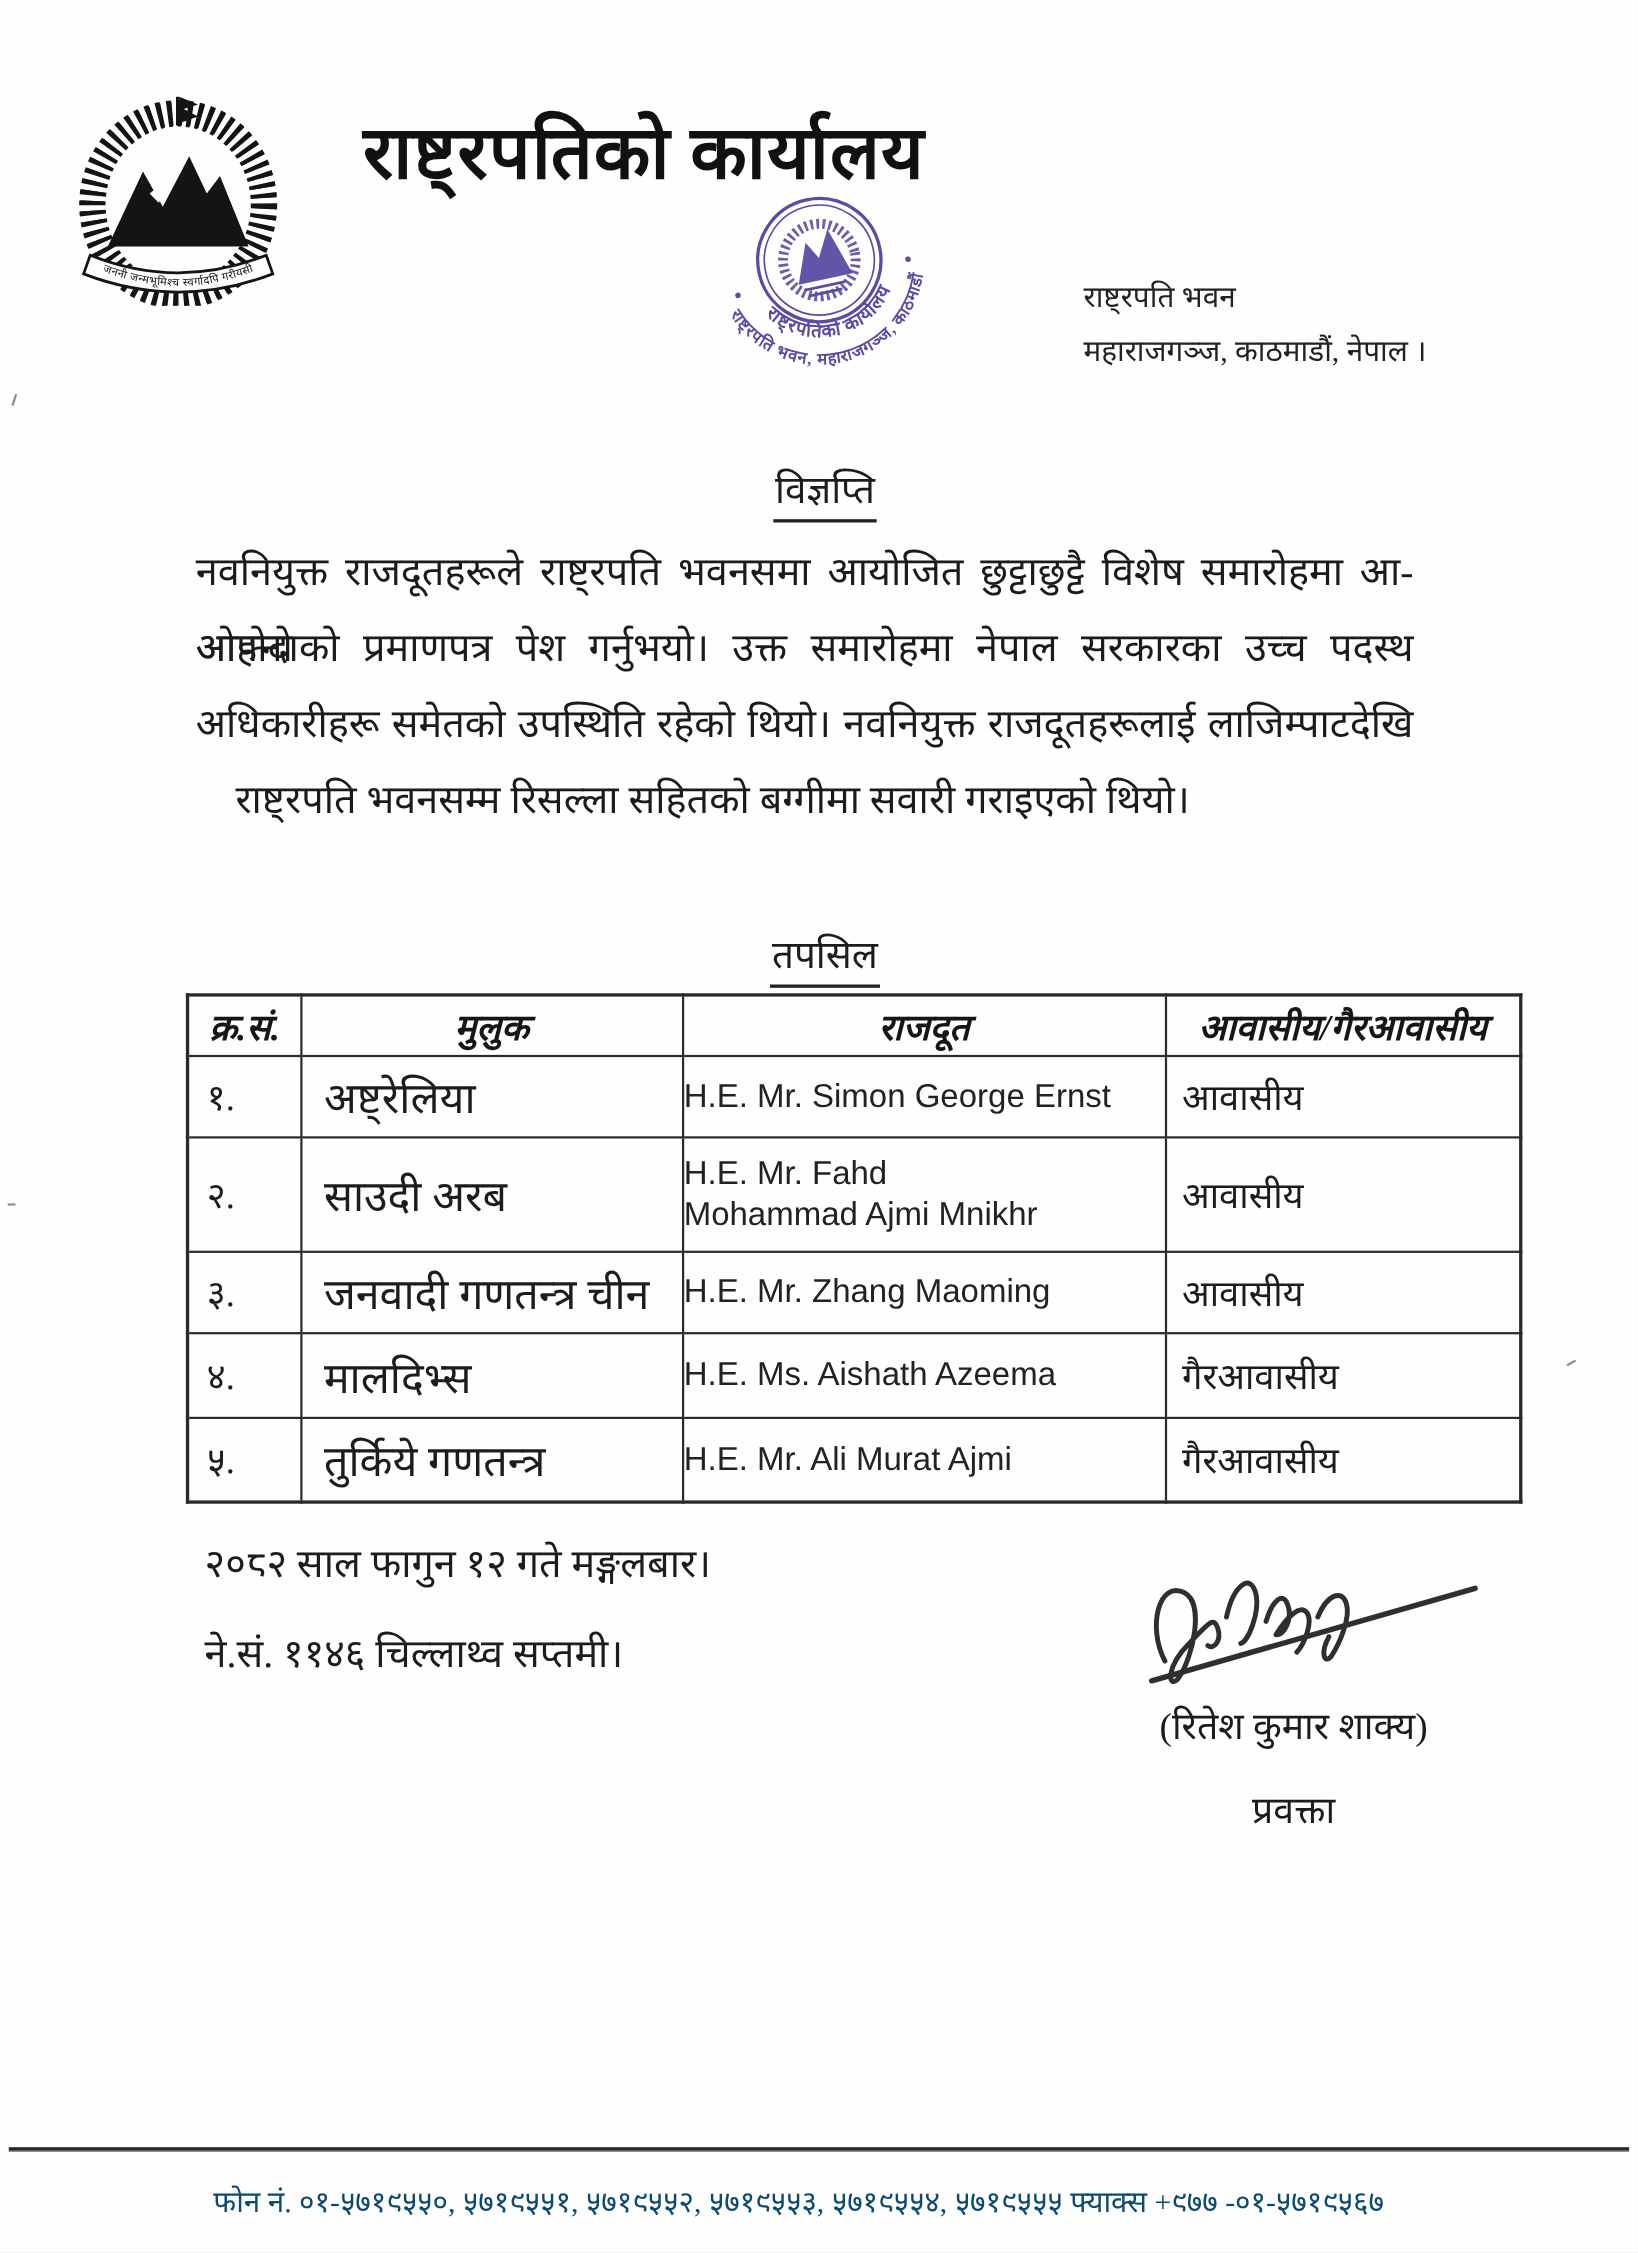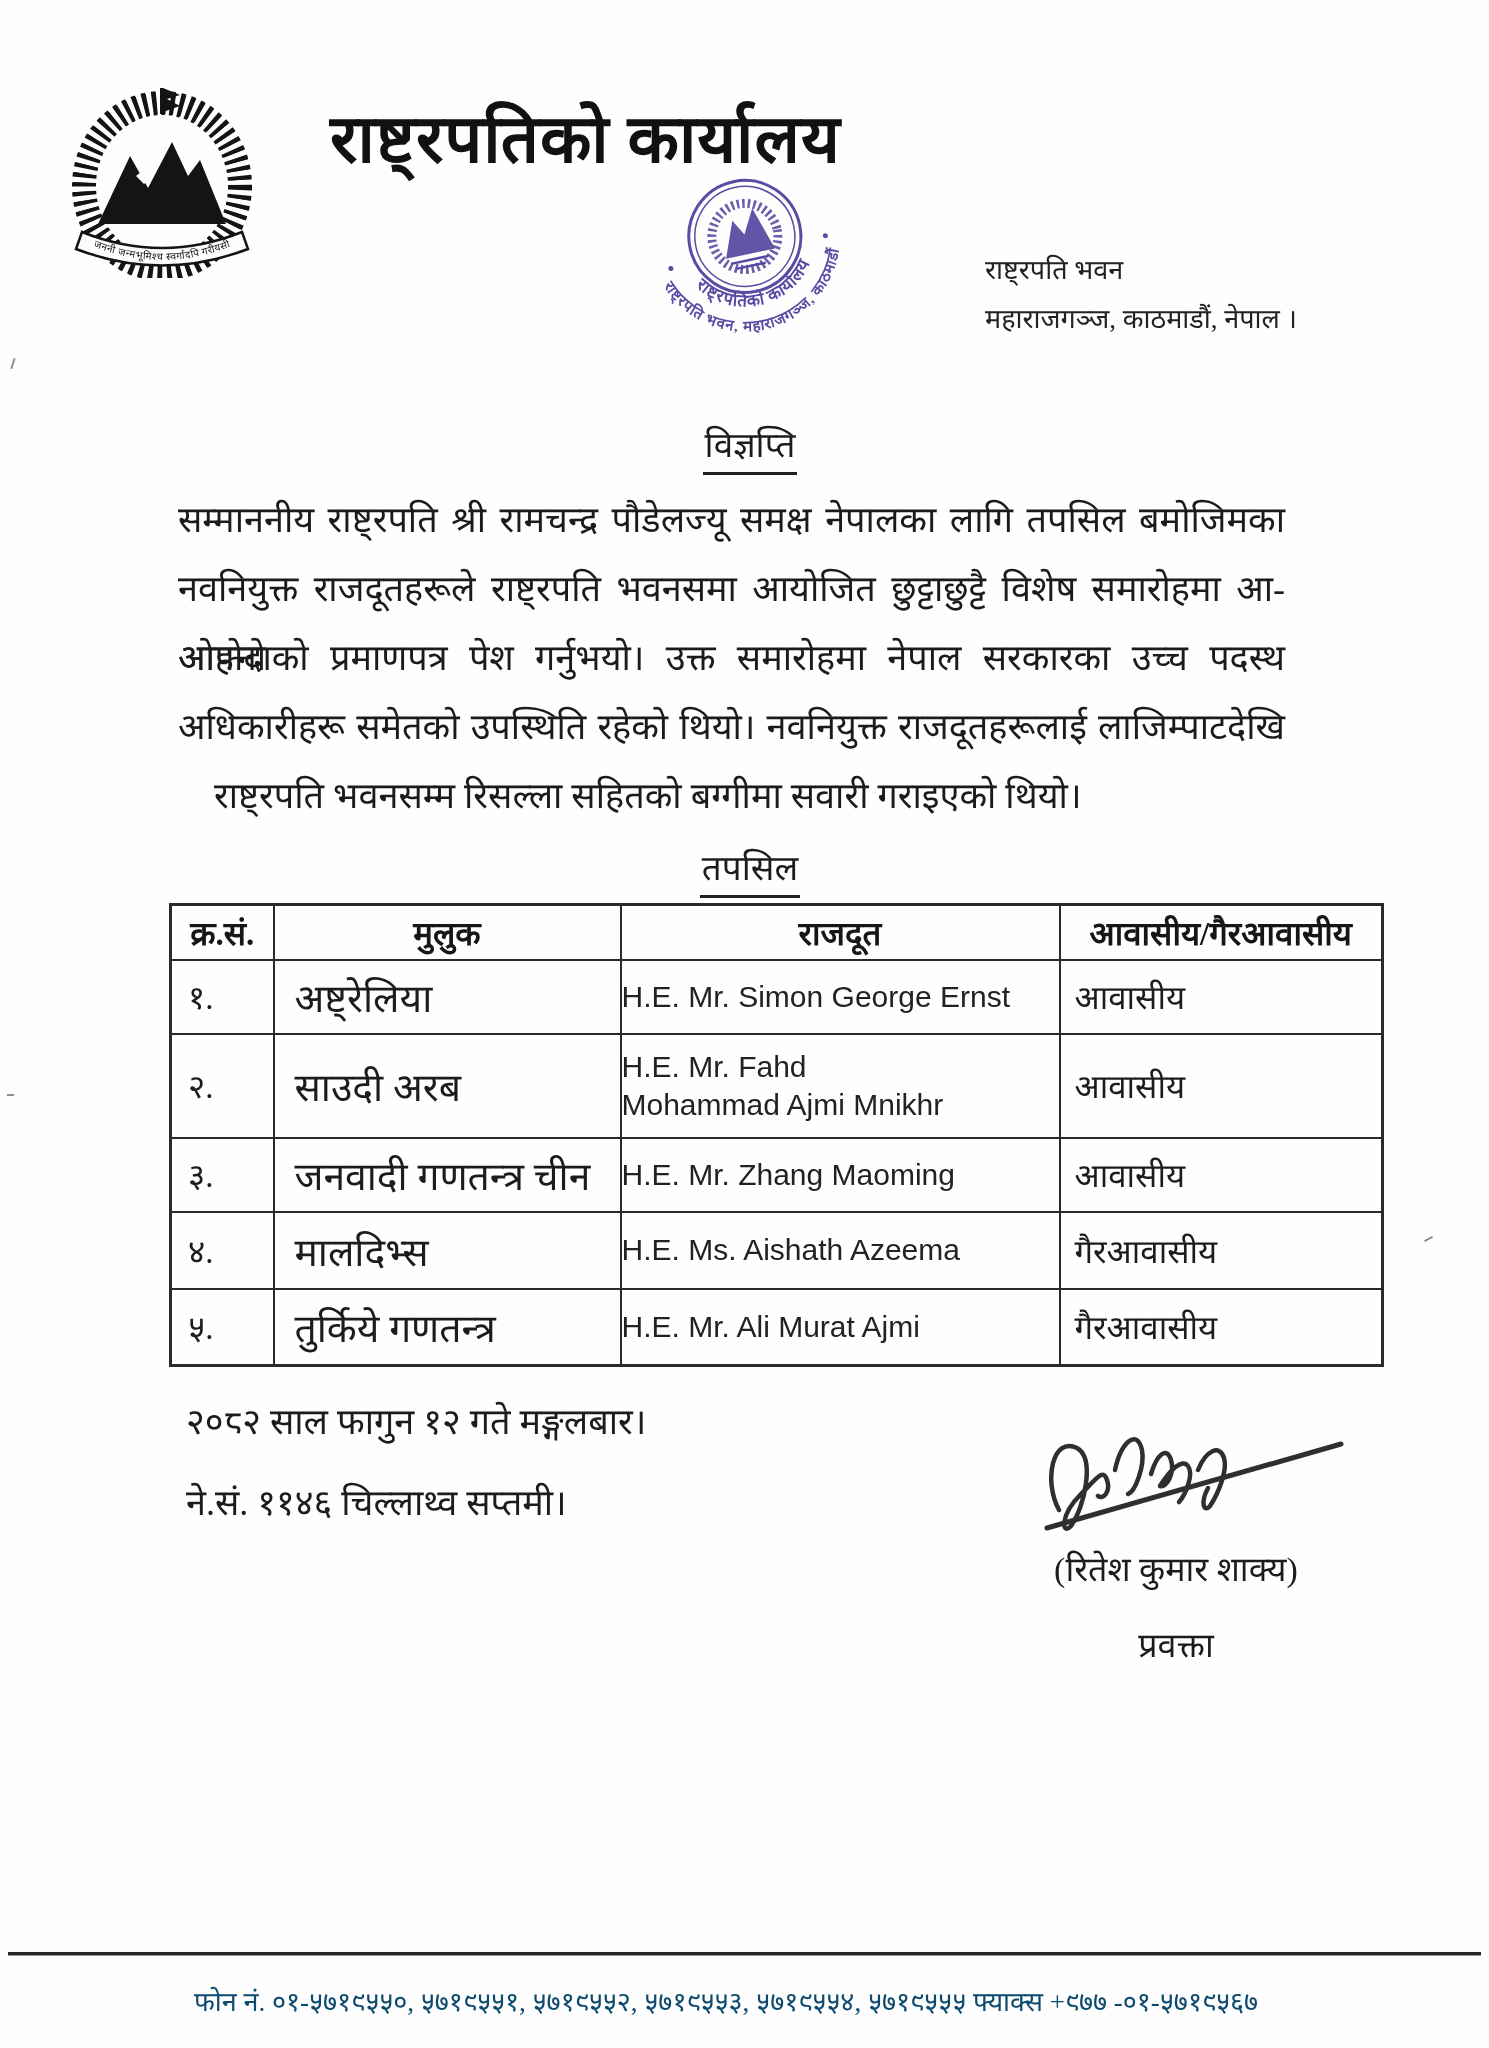--- a/index.html
+++ b/index.html
@@ -44,21 +44,21 @@
     border-collapse:collapse; table-layout:fixed;
     border:3px solid #2a2a2a;
   }
   table.amb th, table.amb td { border:2px solid #2a2a2a; vertical-align:middle; }
   table.amb thead tr { height:55px; }
   table.amb tbody tr:nth-child(1){ height:74px; }
   table.amb tbody tr:nth-child(2){ height:104px; }
   table.amb tbody tr:nth-child(3){ height:74px; }
   table.amb tbody tr:nth-child(4){ height:77px; }
   table.amb tbody tr:nth-child(5){ height:77px; }
-  table.amb th { font-size:33px; font-weight:600; text-align:center; color:#161616; }
+  table.amb th { font-size:33px; font-weight:600; text-align:center; color:#161616;font-style:italic; }
   td.sn { font-size:33px; padding-left:16px; }
   td.country { font-size:39px; padding-left:20px; }
   td.ambname { font-family:"Liberation Sans","DejaVu Sans",sans-serif;
     font-size:30px; color:#222; line-height:1.25;margin-top:20px; }
   td.ambname span { display:inline-block; }
   td.ambname span.narrow { max-width:330px; }
   td.status { font-size:33px; padding-left:14px; }
   
   .date1 { position:absolute; left:186px; top:1396px; font-size:36px; white-space:nowrap; }
   .date2 { position:absolute; left:186px; top:1477px; font-size:36px; white-space:nowrap; }
@@ -125,21 +125,20 @@
   <div class="addr">
     <div>राष्ट्रपति भवन</div>
     <div>महाराजगञ्ज, काठमाडौं, नेपाल ।</div>
   </div>
 
   <div class="center-wrap h-vigyapti">
     <span class="underlined">विज्ञप्ति</span>
   </div>
 
   <div class="para">
-    <div class="pline">सम्माननीय राष्ट्रपति श्री रामचन्द्र पौडेलज्यू समक्ष नेपालका लागि तपसिल बमोजिमका</div>
     <div class="pline">नवनियुक्त राजदूतहरूले राष्ट्रपति भवनसमा आयोजित छुट्टाछुट्टै विशेष समारोहमा आ-आफ्नो</div>
     <div class="pline">ओहोदाको प्रमाणपत्र पेश गर्नुभयो।  उक्त समारोहमा नेपाल सरकारका उच्च पदस्थ</div>
     <div class="pline">अधिकारीहरू समेतको उपस्थिति रहेको थियो।  नवनियुक्त राजदूतहरूलाई लाजिम्पाटदेखि</div>
     <div class="pline last">राष्ट्रपति भवनसम्म रिसल्ला सहितको बग्गीमा सवारी गराइएको थियो।</div>
   </div>
 
   <div class="center-wrap h-tapasil">
     <span class="underlined">तपसिल</span>
   </div>
 

